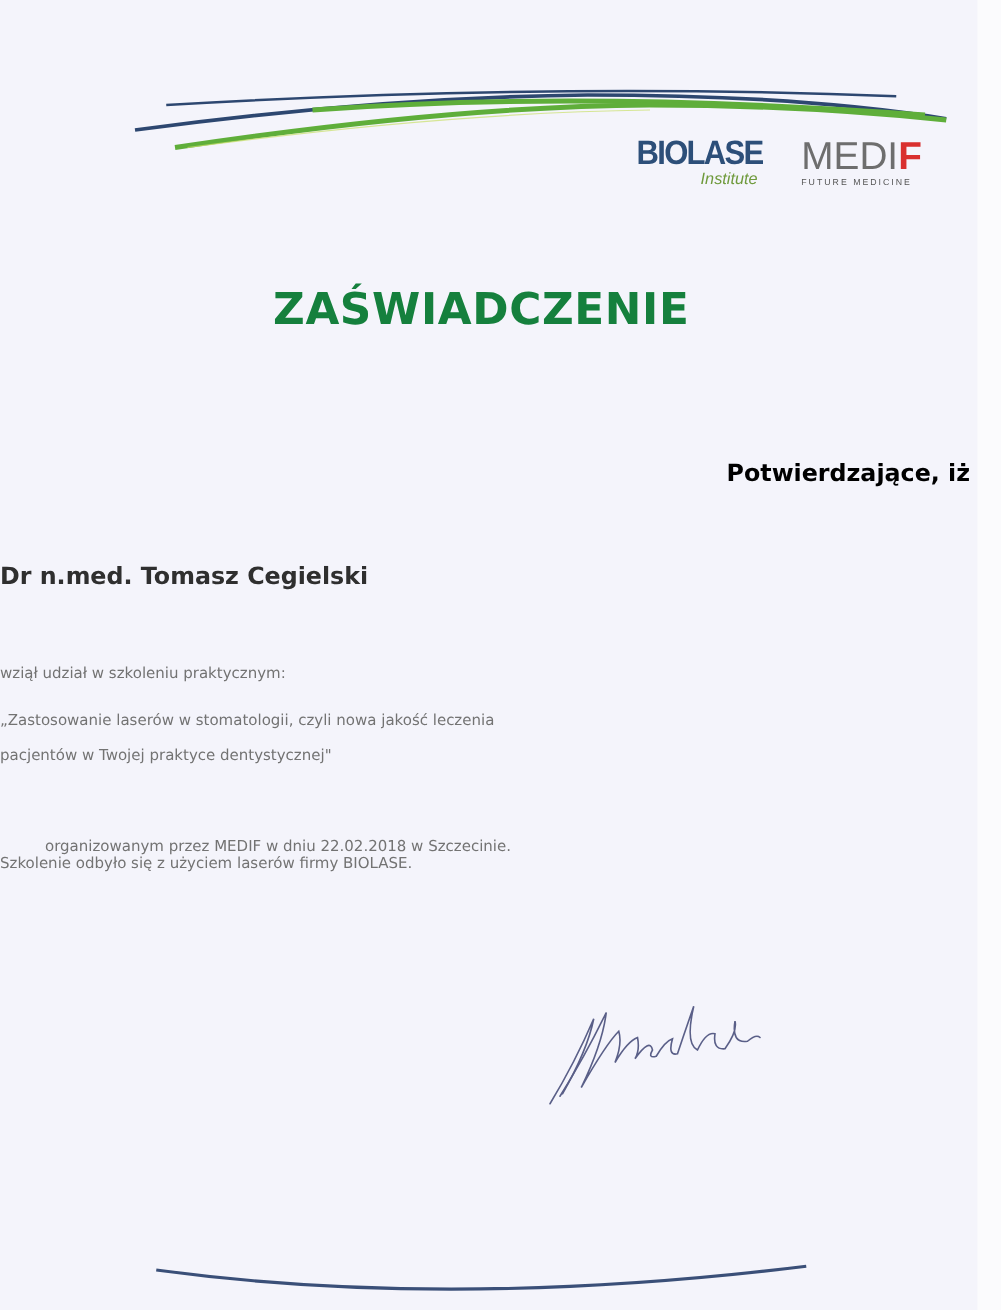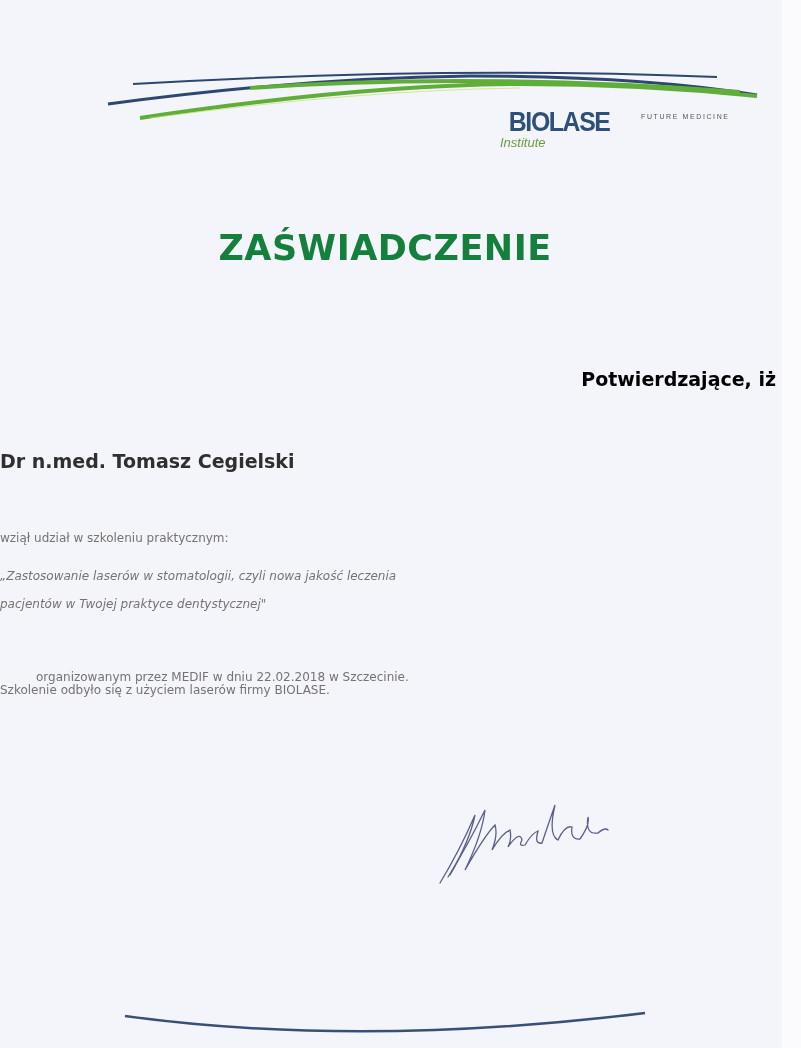--- a/index.html
+++ b/index.html
@@ -35,21 +35,21 @@
       left: 0;
       top: 990px;
       width: 801px;
       height: 50px;
     }
     .logo-biolase {
       position: absolute;
       left: 500px;
       top: 108px;
       width: 110px;
-      text-align: left;
+      text-align: right;
     }
     .logo-biolase .brand {
       font-family: "Liberation Sans", sans-serif;
       font-weight: bold;
       font-size: 27px;
       letter-spacing: -1.5px;
       color: #2d4f79;
       line-height: 28px;
       transform: scaleX(0.92);
       transform-origin: right;
@@ -126,21 +126,20 @@
     .line {
       position: absolute;
       left: 0;
       width: 776px;
       text-align: left;
       font-family: "DejaVu Sans", sans-serif;
       font-size: 12px;
       color: #737373;
     }
     .line.italic {
-      font-style: italic;
     }
     .l1 { top: 531px; }
     .l2 { top: 569px; }
     .l3 { top: 597px; }
     .l4 { top: 670px; padding-left: 36px; }
     .l5 { top: 683px; }
     .signature {
       position: absolute;
       left: 430px;
       top: 795px;
@@ -163,20 +162,21 @@
   <path d="M140 118 Q 360 85 520 84 Q 640 84 757 96" stroke="#5fae3a" stroke-width="4" fill="none"></path>
   <path d="M150 118 Q 360 90 520 88" stroke="#c9e06a" stroke-width="1" fill="none" opacity="0.7"></path>
 </svg>
 
 <div class="logo-biolase">
   <div class="brand">BIOLASE</div>
   <div class="sub">Institute</div>
 </div>
 
 <div class="logo-medif">
+  <div class="brand"><span>MEDI</span><span class="f">F</span></div>
   <div class="sub">FUTURE MEDICINE</div>
 </div>
 
 <div class="title">ZAŚWIADCZENIE</div>
 
 <div class="confirm">Potwierdzające, iż</div>
 
 <div class="recipient">Dr n.med. Tomasz Cegielski</div>
 
 <div class="line l1">wziął udział w szkoleniu praktycznym:</div>

